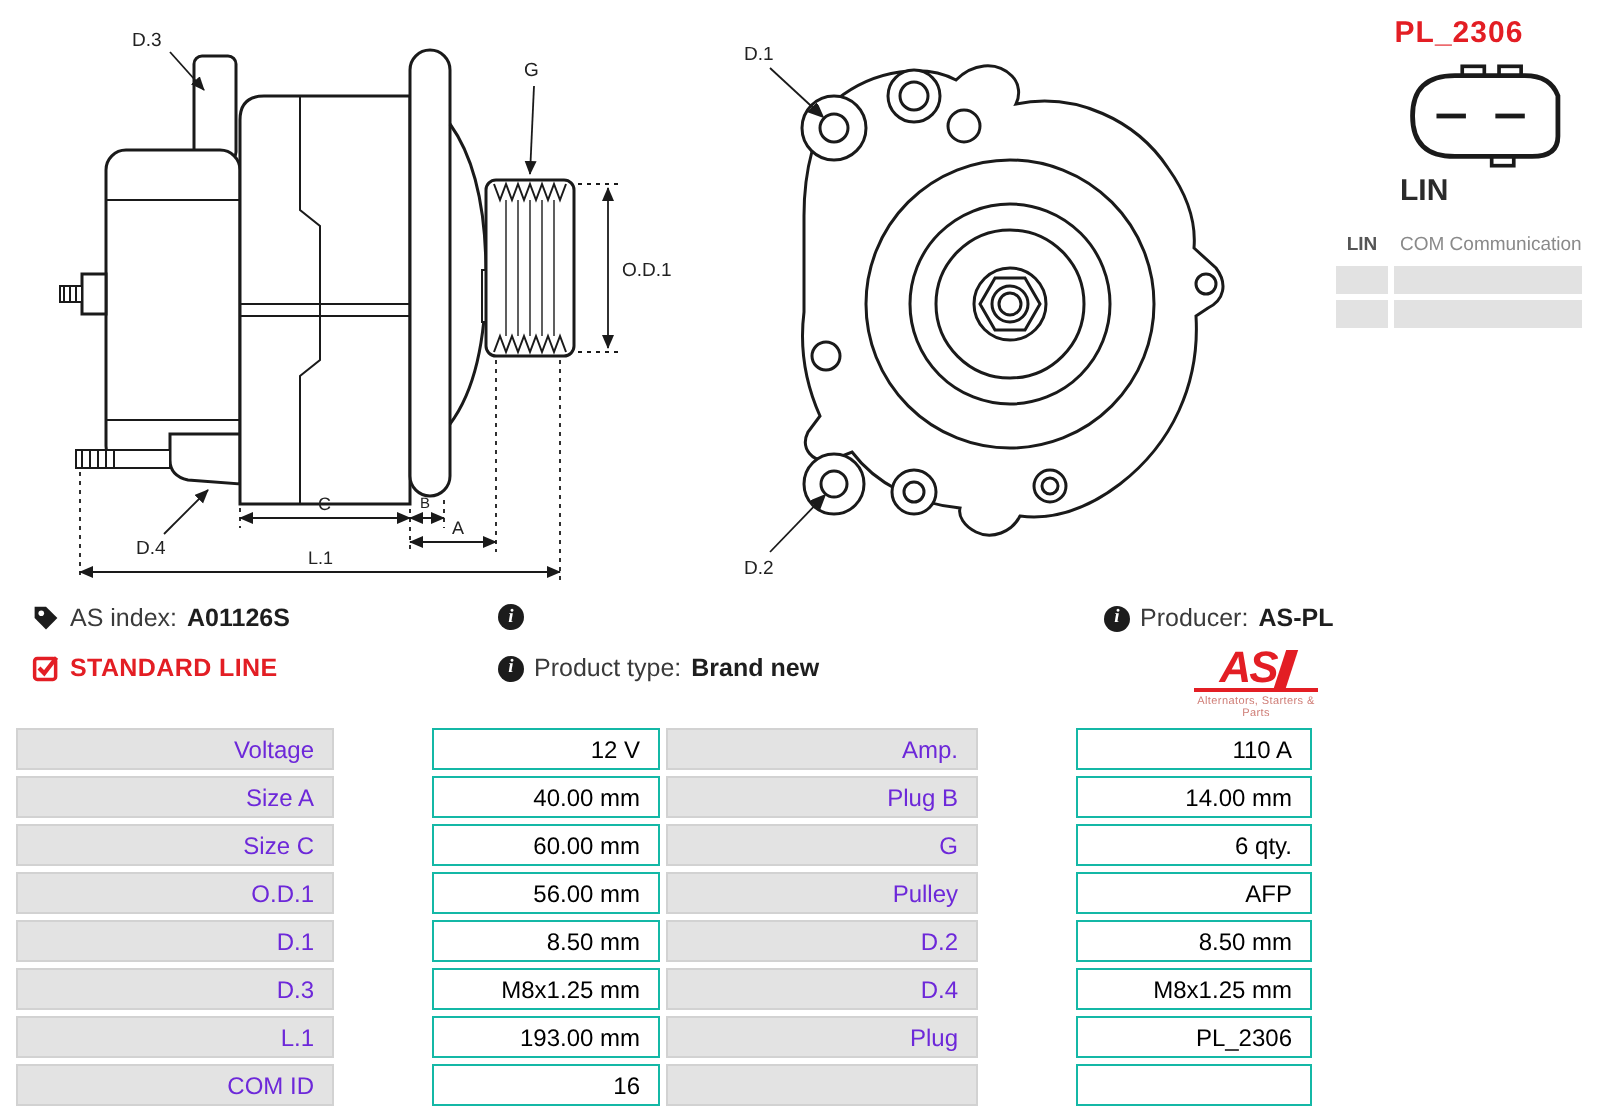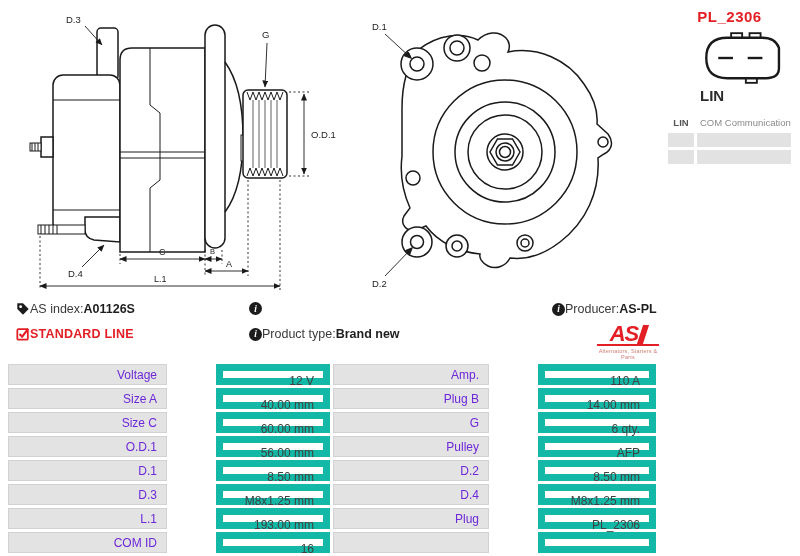--- a/index.html
+++ b/index.html
@@ -17,21 +17,21 @@
   .plug-svg{display:block;margin:6px 0 0 30px;}
   .connector-name{margin:2px 0 0 32px;font-size:15px;font-weight:bold;color:#2b2b2b;}
   .comm-table{margin-top:12px;display:grid;grid-template-columns:26px 94px;
               grid-auto-rows:14px;gap:3px;}
   .comm-key{font-size:9.5px;font-weight:bold;color:#555;line-height:14px;text-align:center;}
   .comm-val{font-size:9.5px;color:#8a8a8a;line-height:14px;padding-left:3px;
             white-space:nowrap;overflow:hidden;}
   .comm-empty{background:#e2e2e2;}
 
   
-  .info-line{position:absolute;display:flex;align-items:center;gap:0;
+  .info-line{position:absolute;display:flex;align-items:center;gap:5px;
              font-size:12.5px;color:#3a3a3a;white-space:nowrap;}
   .info-line b{color:#1e1e1e;}
   .std-line{color:#e31e24;font-weight:bold;font-size:12.5px;letter-spacing:.2px;}
   .icon-info{display:inline-flex;width:13px;height:13px;border-radius:50%;
              background:#1c1c1c;color:#fff;font-size:9.5px;font-weight:bold;
              align-items:center;justify-content:center;
              font-family:"Liberation Serif",serif;font-style:italic;flex:0 0 13px;}
 
   
   .logo{position:absolute;left:597px;top:322px;width:62px;text-align:center;}
@@ -42,21 +42,21 @@
   .logo-bar{width:6px;height:19px;background:#e31e24;transform:skewX(-18deg);
             margin-left:2px;}
   .logo-tag{margin-top:2px;font-size:5.5px;color:#cf7d76;letter-spacing:.2px;}
 
   
   .spec{position:absolute;left:8px;top:364px;width:648px;display:grid;
         grid-template-columns:159px 160px 156px 164px;gap:3px;}
   .spec div{height:21px;line-height:21px;font-size:12px;text-align:right;
             padding-right:9px;box-sizing:border-box;}
   .spec .lbl{background:#e3e3e3;border:1px solid #d2d2d2;color:#6d28d9;}
-  .spec .val{background:#fff;border:7px solid #14b8a6;color:#404040;margin-left:46px;}
+  .spec .val{background:#fff;border:1px solid #14b8a6;color:#000000;margin-left:46px;}
 </style>
 </head>
 <body>
 
 <div class="page">
 
   <svg class="drawing" style="left:10px;top:5px;" width="345" height="295" viewBox="0 0 345 295">
     <defs>
       <marker id="ah" markerWidth="8" markerHeight="8" refX="6.5" refY="3" orient="auto" markerUnits="userSpaceOnUse">
         <path d="M0 0 L7 3 L0 6 Z" fill="#1a1a1a"></path>

